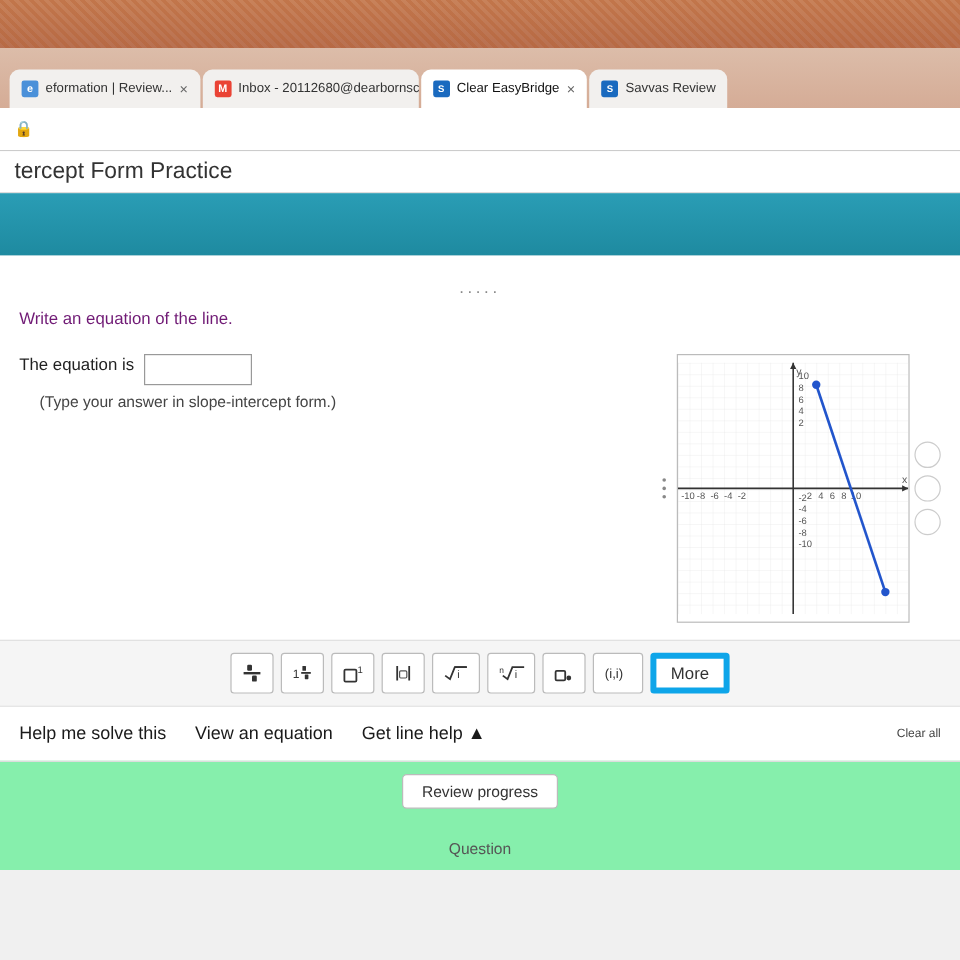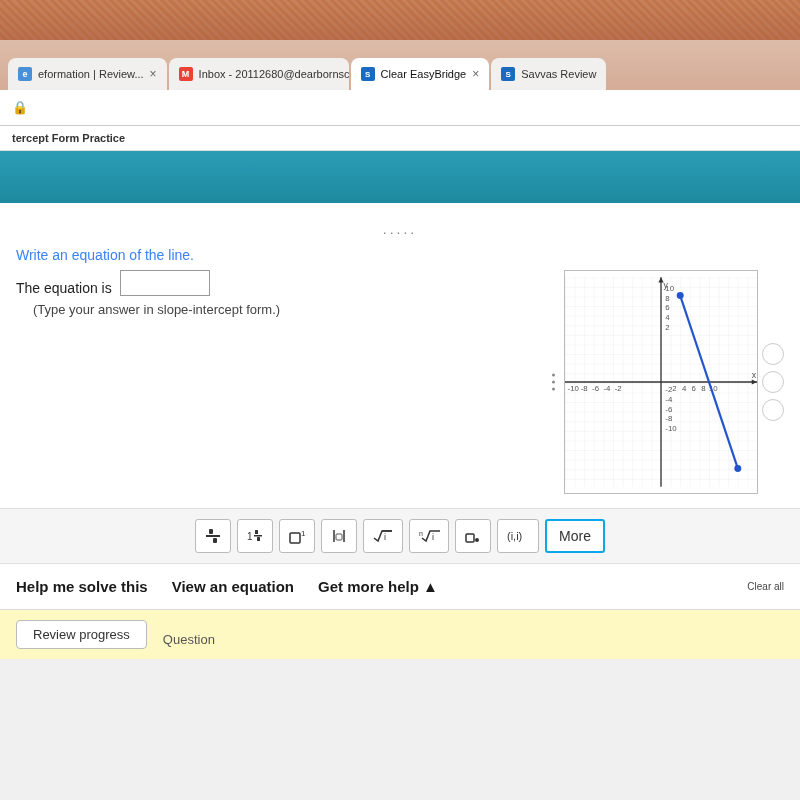--- a/index.html
+++ b/index.html
@@ -90,59 +90,58 @@
     .address-url {
       font-size: 12px;
       color: #333;
       flex: 1;
     }
 
     
     .page-header {
       background: #fff;
       padding: 6px 12px;
-      font-size: 11px;
+      font-size: 19px;
       color: #333;
       border-bottom: 1px solid #ddd;
-      font-weight: bold;
     }
 
     
     .teal-banner {
       background: linear-gradient(to bottom, #2a9db5, #1e8aa0);
       height: 52px;
     }
 
     
     .main-content {
       background: #fff;
       padding: 18px 16px 14px 16px;
       position: relative;
     }
 
     .question-label {
       font-size: 14px;
-      color: #3b82f6;
-      margin-bottom: 7px;
+      color: #701a75;
+      margin-bottom: 22px;
     }
 
     .content-body {
       display: flex;
       gap: 20px;
       align-items: flex-start;
     }
 
     .left-panel {
       flex: 1;
       min-width: 0;
     }
 
     .equation-row {
       display: flex;
-      align-items: flex-end;
+      align-items: flex-start;
       gap: 8px;
       margin-bottom: 6px;
     }
 
     .equation-text {
       font-size: 14px;
       color: #222;
     }
 
     .equation-input {
@@ -244,21 +243,21 @@
       min-width: 34px;
       height: 34px;
       display: flex;
       align-items: center;
       justify-content: center;
       color: #333;
     }
 
     .more-btn {
       background: #fff;
-      border: 2px solid #0ea5e9;
+      border: 5px solid #0ea5e9;
       border-radius: 3px;
       padding: 4px 12px;
       font-size: 14px;
       cursor: pointer;
       height: 34px;
       display: flex;
       align-items: center;
       color: #333;
     }
 
@@ -267,41 +266,42 @@
       background: #fff;
       border-top: 1px solid #e0e0e0;
       padding: 14px 16px;
       display: flex;
       align-items: center;
       gap: 24px;
     }
 
     .help-link {
       font-size: 15px;
-      font-weight: 700;
+      font-weight: 400;
       color: #1a1a1a;
       cursor: pointer;
       text-decoration: none;
     }
 
     .clear-all {
       margin-left: auto;
       font-size: 10px;
       color: #444;
       cursor: pointer;
     }
 
     
     .review-bar {
-      background: #fef9c3;
+      background: #86efac;
       border-top: 1px solid #ddd;
       padding: 10px 16px;
       display: flex;
       align-items: center;
       gap: 16px;
+      flex-direction: column;
     }
 
     .review-btn {
       background: #fff;
       border: 1px solid #bbb;
       border-radius: 4px;
       padding: 6px 16px;
       font-size: 13px;
       cursor: pointer;
       color: #333;
@@ -518,21 +518,21 @@
     <svg width="24" height="18" viewBox="0 0 24 18">
         <text x="1" y="13" font-size="11" fill="#333">(i,i)</text>
       </svg>
   </button>
   <button class="more-btn">More</button>
 </div>
 
 <div class="help-bar">
   <a class="help-link">Help me solve this</a>
   <a class="help-link">View an equation</a>
-  <a class="help-link">Get more help ▲</a>
+  <a class="help-link">Get line help ▲</a>
   <span class="clear-all">Clear all</span>
 </div>
 
 <div class="review-bar">
   <button class="review-btn">Review progress</button>
   <div class="question-info">
     <span>Question</span>
   </div>
 </div>
 

